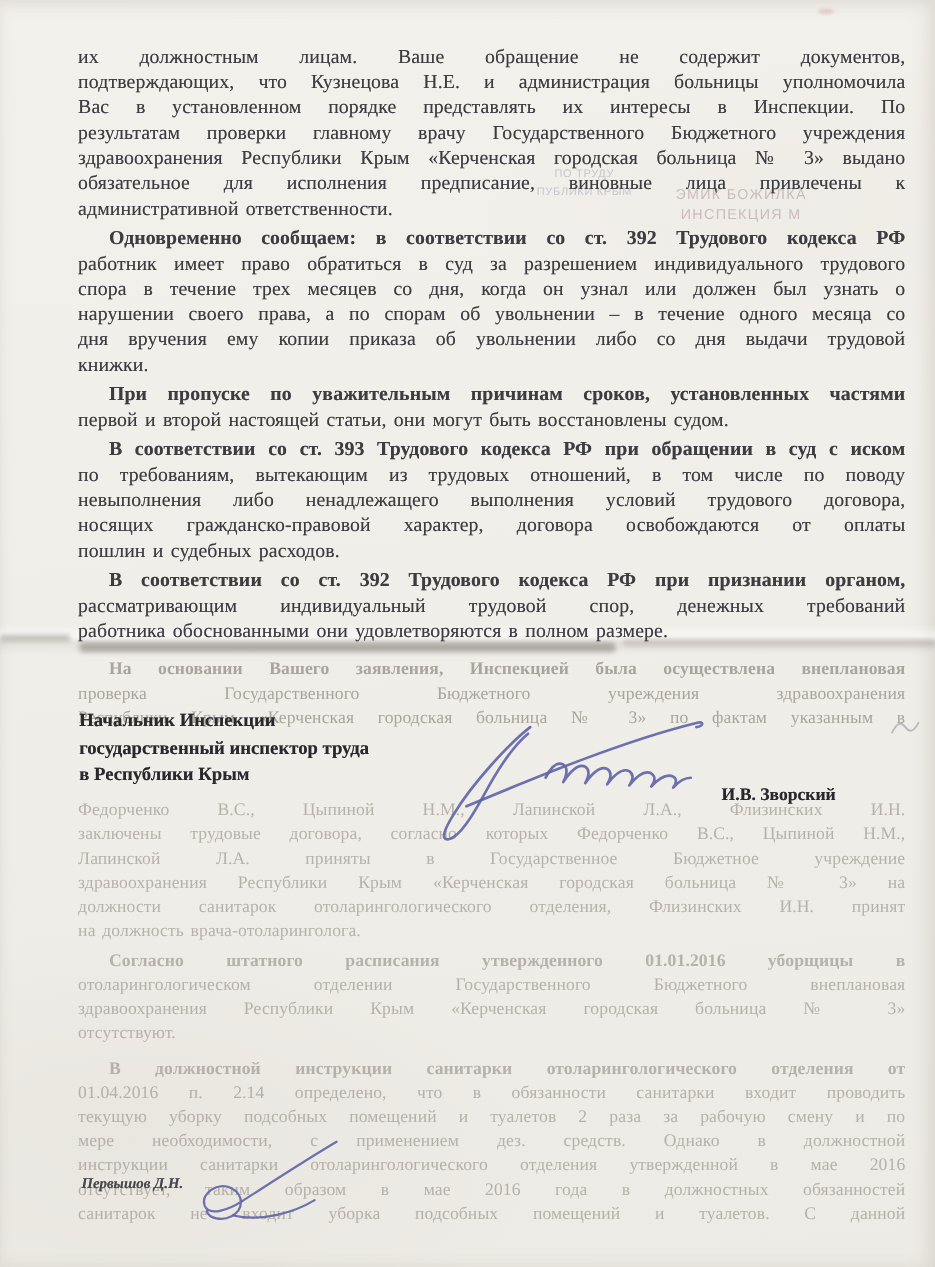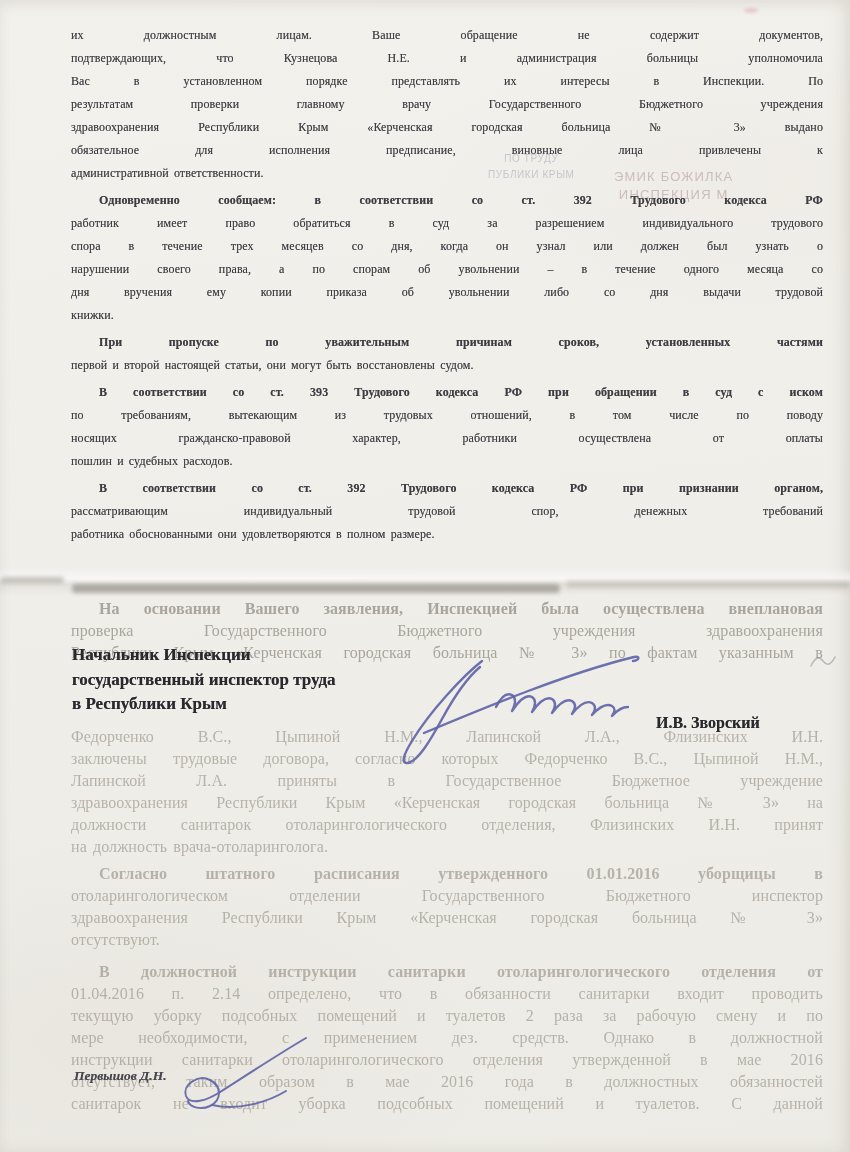--- a/index.html
+++ b/index.html
@@ -8,22 +8,22 @@
     font-family:"Liberation Serif","DejaVu Serif",serif;
     background:
       radial-gradient(ellipse 620px 320px at 14% 90%, rgba(224,221,213,.38), transparent 62%),
       radial-gradient(ellipse 520px 260px at 86% 16%, rgba(233,229,221,.32), transparent 60%),
       linear-gradient(175deg,#f3f1ec 0%,#f0eee9 48%,#edebe5 100%);
     box-shadow: inset -7px 0 16px rgba(172,167,156,.22), inset 0 5px 12px rgba(196,191,181,.18);
   }
 
   
   .main-text{
-    position:absolute;left:71px;top:24px;width:752px;
-    font-size:12px;line-height:23px;color:#3c3c41;
+    position:absolute;left:71px;top:40px;width:752px;
+    font-size:18px;line-height:23px;color:#3c3c41;
     text-shadow:0 0 .5px rgba(66,66,72,.55);
     word-spacing:2px;letter-spacing:.1px;
   }
   .para{margin:0;}
   .para + .para{margin-top:4px;}
   .ln{display:block;text-align:justify;text-align-last:justify;}
   .ln.last{text-align-last:left;}
   .ln.ind{text-indent:28px;font-weight:bold;}
 
   
@@ -102,21 +102,21 @@
     <span class="ln">Федорченко В.С., Цыпиной Н.М., Лапинской Л.А., Флизинских И.Н.</span>
     <span class="ln">заключены трудовые договора, согласно которых Федорченко В.С., Цыпиной Н.М.,</span>
     <span class="ln">Лапинской Л.А. приняты в Государственное Бюджетное учреждение</span>
     <span class="ln">здравоохранения Республики Крым «Керченская городская больница № 3»  на</span>
     <span class="ln">должности санитарок отоларингологического отделения, Флизинских И.Н. принят</span>
     <span class="ln last">на должность врача-отоларинголога.</span>
   </div>
 
   <div class="bleed blockC">
     <span class="ln ind">Согласно штатного расписания утвержденного 01.01.2016 уборщицы в</span>
-    <span class="ln">отоларингологическом отделении Государственного Бюджетного инспектор</span>
+    <span class="ln">отоларингологическом отделении Государственного Бюджетного внеплановая</span>
     <span class="ln">здравоохранения Республики Крым «Керченская городская больница № 3»</span>
     <span class="ln last">отсутствуют.</span>
   </div>
 
   <div class="bleed blockD">
     <span class="ln ind">В должностной инструкции санитарки отоларингологического отделения от</span>
     <span class="ln">01.04.2016 п. 2.14 определено, что в обязанности санитарки входит проводить</span>
     <span class="ln">текущую уборку подсобных помещений и туалетов 2 раза за рабочую смену и по</span>
     <span class="ln">мере необходимости, с применением дез. средств. Однако в должностной</span>
     <span class="ln">инструкции санитарки отоларингологического отделения утвержденной в мае 2016</span>
@@ -151,21 +151,22 @@
       <span class="ln">дня вручения ему копии приказа об увольнении либо со дня выдачи трудовой</span>
       <span class="ln last">книжки.</span>
     </p>
     <p class="para">
       <span class="ln ind">При пропуске по уважительным причинам сроков, установленных частями</span>
       <span class="ln last">первой и второй настоящей статьи, они могут быть восстановлены судом.</span>
     </p>
     <p class="para">
       <span class="ln ind">В соответствии со ст. 393 Трудового кодекса РФ при обращении в суд с иском</span>
       <span class="ln">по требованиям, вытекающим из трудовых отношений, в том числе по поводу</span>
-      <span class="ln">носящих гражданско-правовой характер, работники осуществлена от оплаты</span>
+      <span class="ln">невыполнения либо ненадлежащего выполнения условий трудового договора,</span>
+      <span class="ln">носящих гражданско-правовой характер, договора освобождаются от оплаты</span>
       <span class="ln last">пошлин и судебных расходов.</span>
     </p>
     <p class="para">
       <span class="ln ind">В соответствии со ст. 392 Трудового кодекса РФ при признании органом,</span>
       <span class="ln">рассматривающим индивидуальный трудовой спор, денежных требований</span>
       <span class="ln last">работника обоснованными они удовлетворяются в полном размере.</span>
     </p>
   </div>
 
   <div class="signoff-title">

